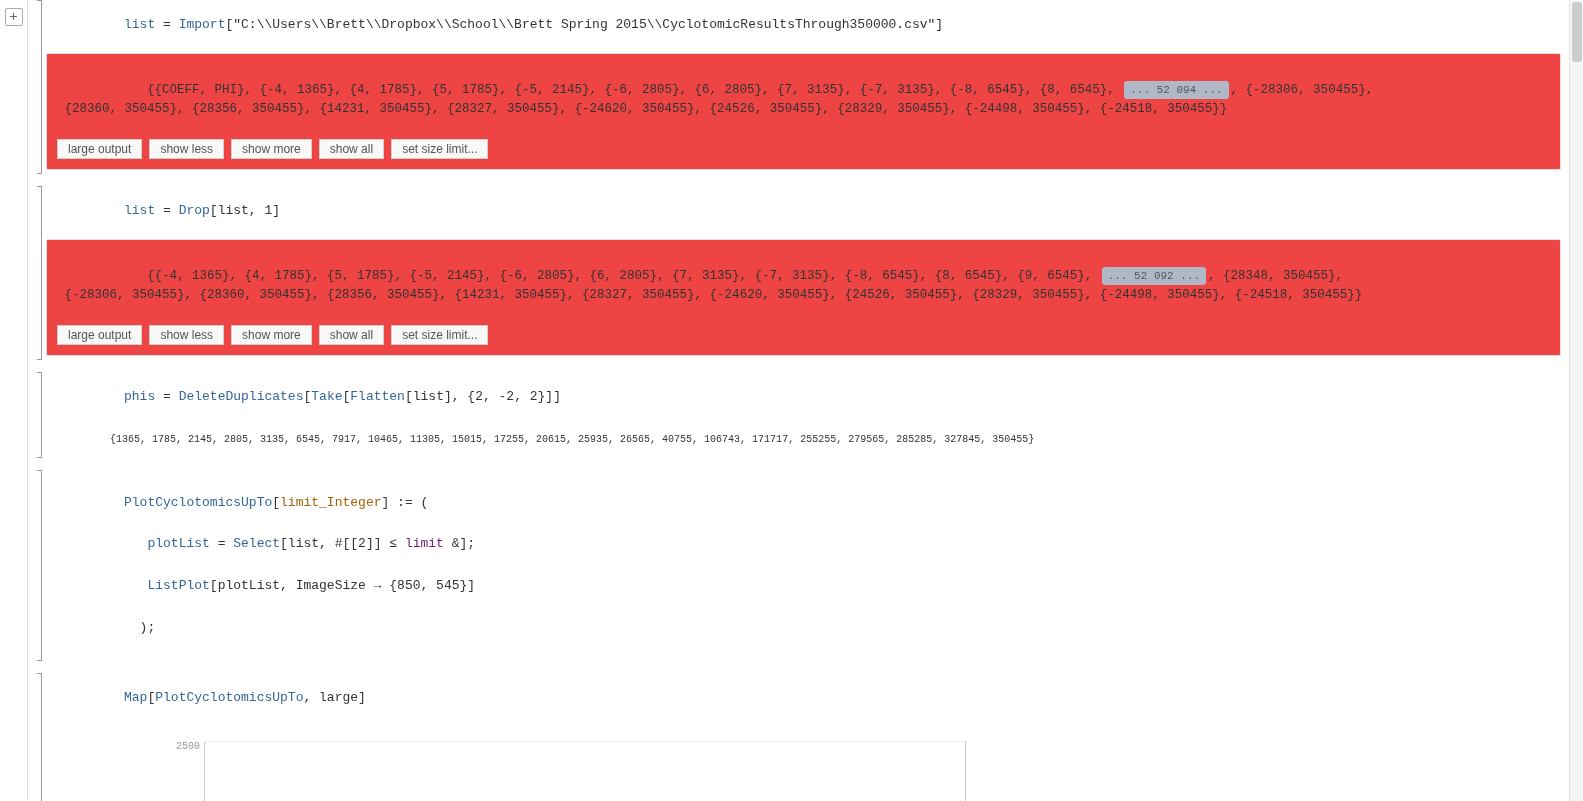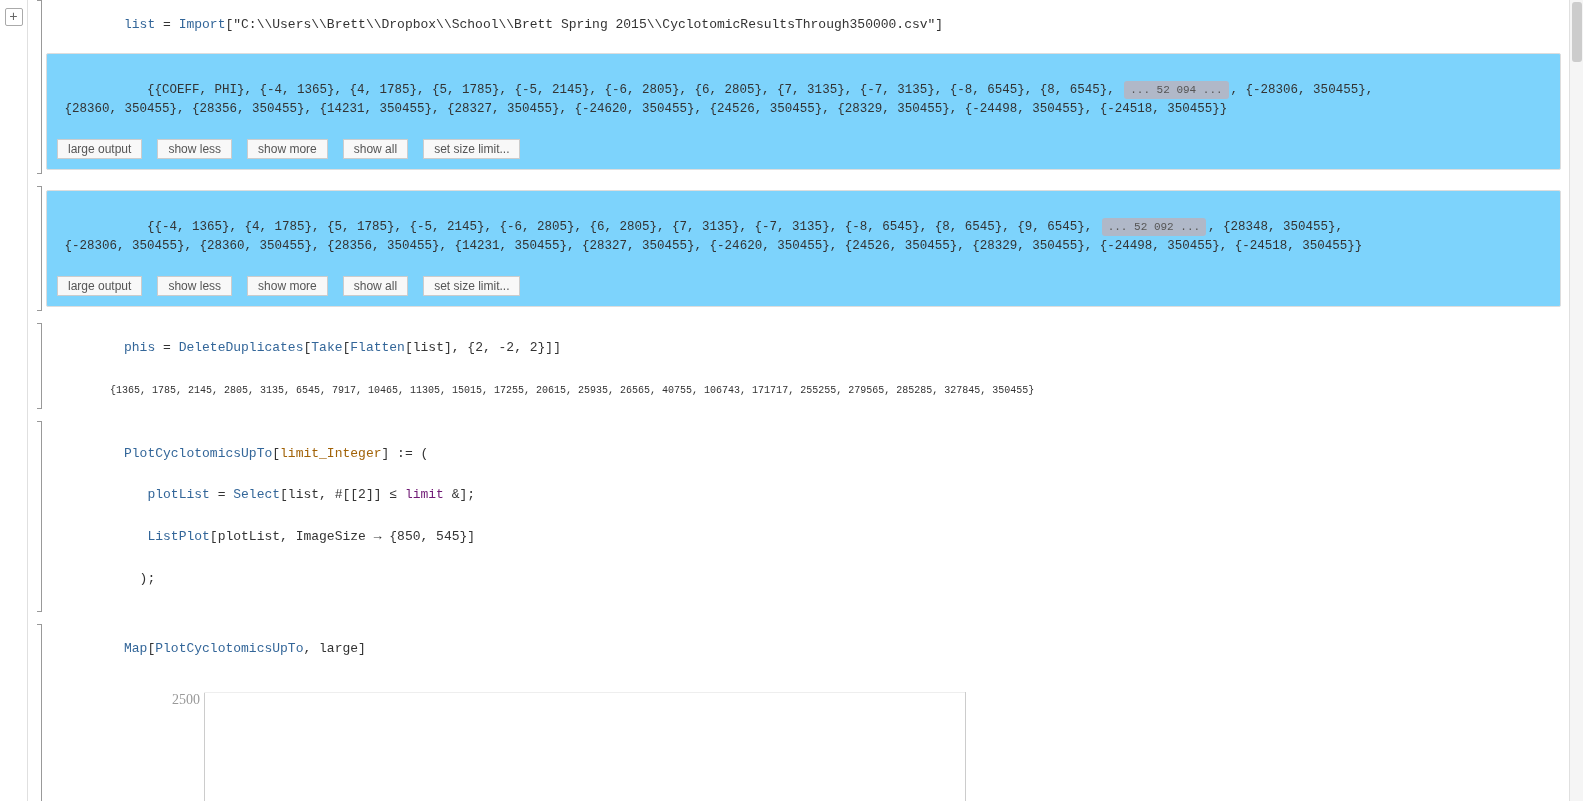--- a/index.html
+++ b/index.html
@@ -105,21 +105,21 @@
     .input-line {
       padding: 2px 0;
       white-space: pre-wrap;
       word-break: break-all;
     }
     .code-blue { color: #336699; }
 
     
     .output-box {
       border: 1px solid #ddd;
-      background: #7dd3fc;
+      background: #ef4444;
       padding: 8px 10px;
       margin: 4px 0;
       border-radius: 2px;
       position: relative;
     }
     .output-content {
       white-space: pre-wrap;
       word-break: break-all;
       font-size: 12.5px;
       line-height: 1.5;
@@ -131,21 +131,21 @@
       color: #555;
       font-size: 11px;
       padding: 1px 6px;
       border-radius: 3px;
       margin: 0 2px;
     }
 
     
     .btn-row {
       display: flex;
-      gap: 16px;
+      gap: 8px;
       padding: 2px 0;
       flex-wrap: wrap;
     }
     .output-btn {
       border: 1px solid #ccc;
       background: #f8f8f8;
       color: #555;
       font-size: 12px;
       padding: 2px 10px;
       cursor: pointer;
@@ -155,23 +155,23 @@
 
     
     .plain-output {
       padding: 2px 0 2px 4px;
       white-space: pre-wrap;
       word-break: break-all;
       font-size: 10px;
       color: #333;
     }
     .y-label {
-      font-size: 14px;
+      font-size: 10px;
       color: #999;
-      font-family: Liberation Serif, serif;
+      font-family: Liberation Mono, monospace;
     }
 
     .section-gap { height: 8px; }
   </style>
 </head>
 <body>
 
 <div class="notebook-container">
 
   <div class="left-gutter">
@@ -208,20 +208,23 @@
 
     <div class="section-gap"></div>
 
     <div class="cell">
       <div class="cell-bracket">
         <div class="cell-bracket-line"></div>
         <div class="cell-bracket-top"></div>
         <div class="cell-bracket-bottom"></div>
       </div>
       <div class="cell-inner">
+        <div class="input-line">
+          <span class="code-blue">list</span><span> = </span><span class="code-blue">Drop</span><span>[list, 1]</span>
+        </div>
         <div class="output-box">
           <div class="output-content">
             <span>{{-4, 1365}, {4, 1785}, {5, 1785}, {-5, 2145}, {-6, 2805}, {6, 2805}, {7, 3135}, {-7, 3135}, {-8, 6545}, {8, 6545}, {9, 6545}, </span><span class="ellipsis-badge">... 52 092 ...</span><span>, {28348, 350455},
  {-28306, 350455}, {28360, 350455}, {28356, 350455}, {14231, 350455}, {28327, 350455}, {-24620, 350455}, {24526, 350455}, {28329, 350455}, {-24498, 350455}, {-24518, 350455}}</span>
           </div>
           <div class="btn-row">
             <button class="output-btn">large output</button>
             <button class="output-btn">show less</button>
             <button class="output-btn">show more</button>
             <button class="output-btn">show all</button>

